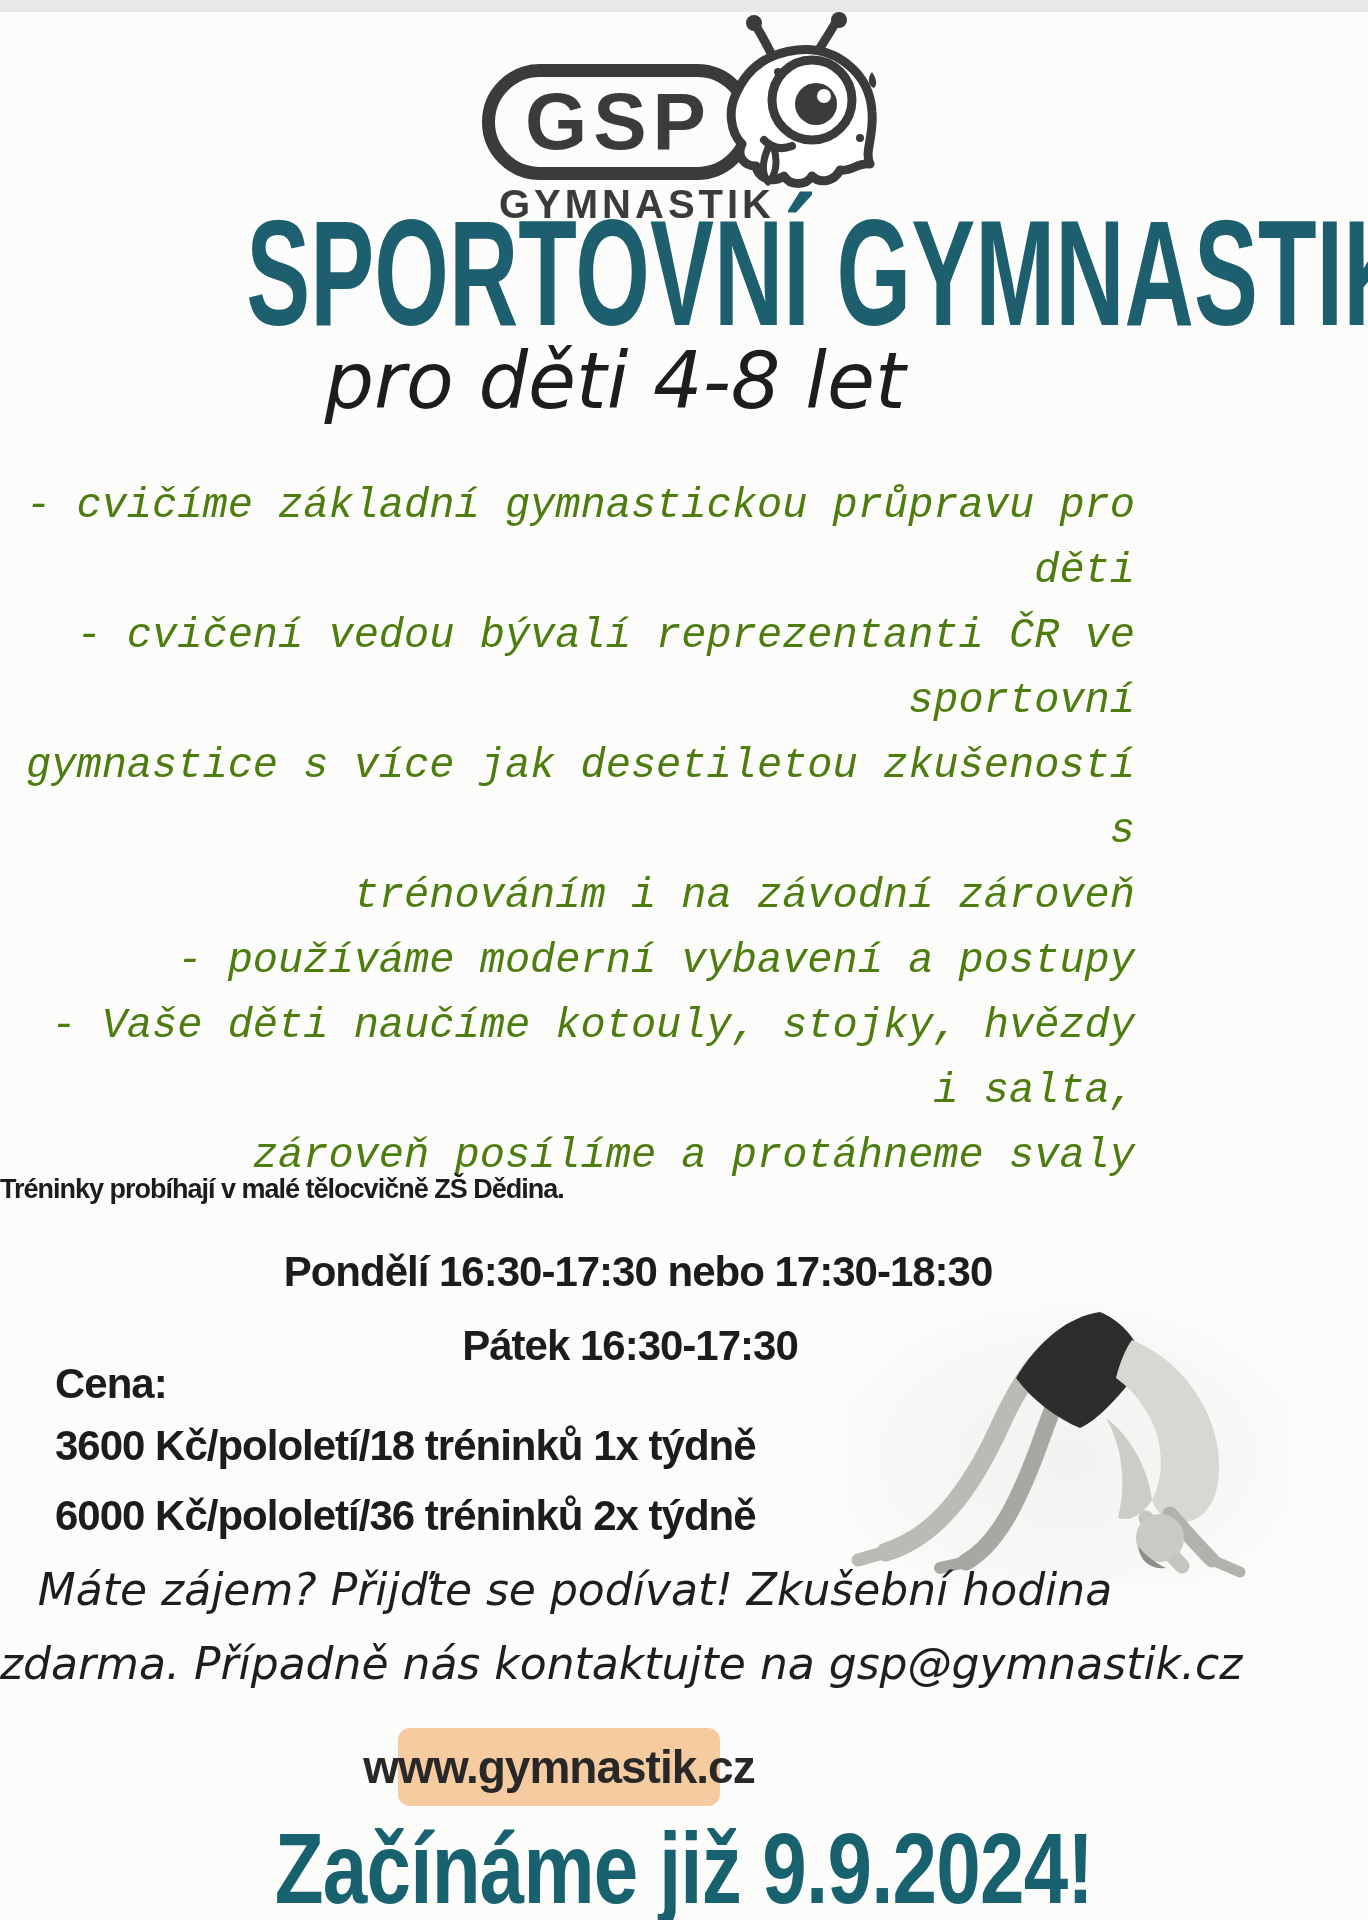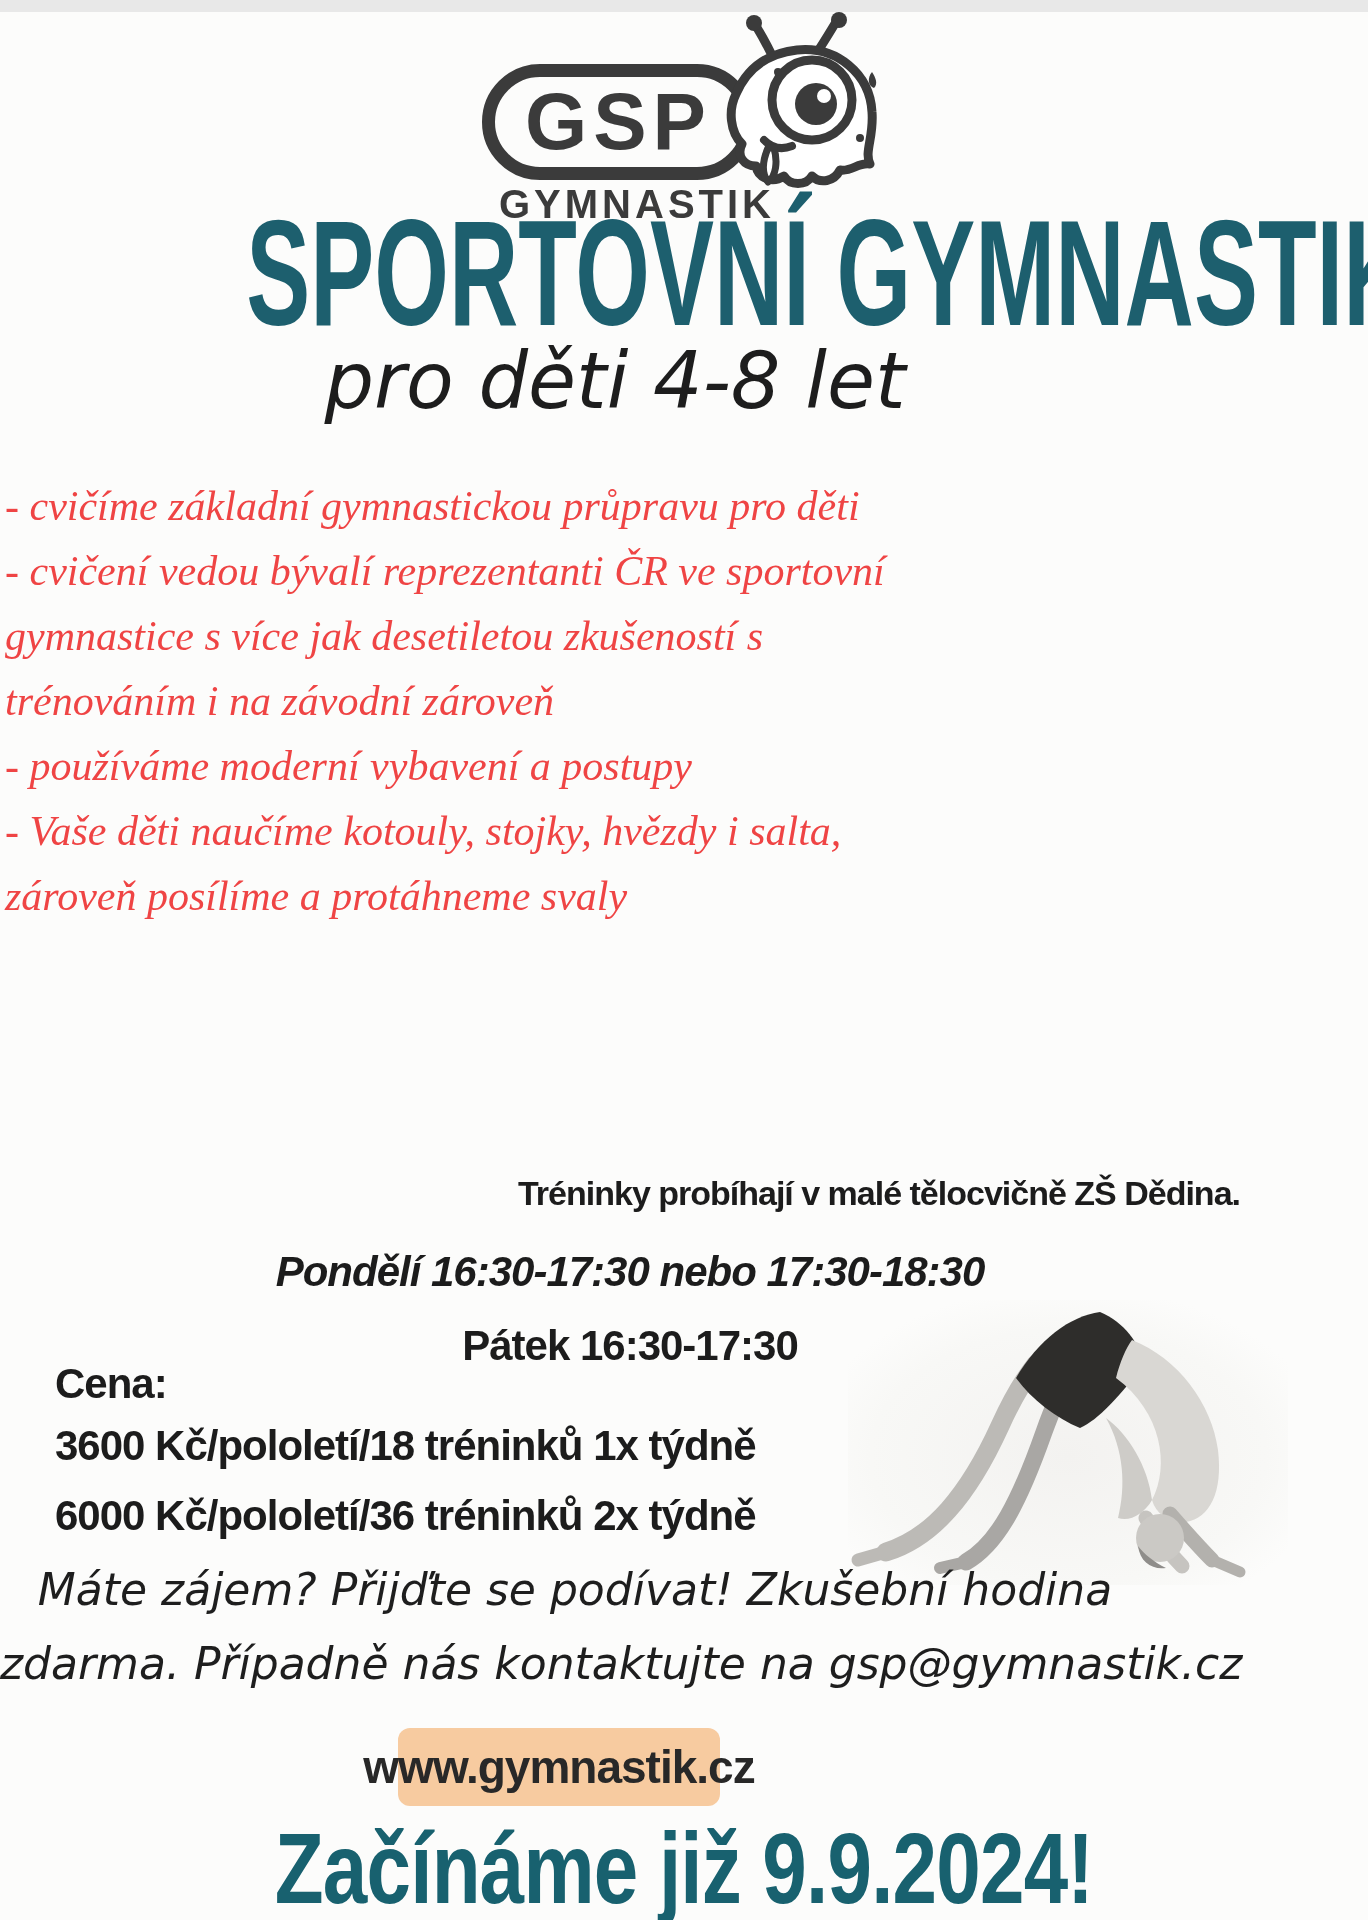--- a/index.html
+++ b/index.html
@@ -26,28 +26,28 @@
     font-weight:bold;font-size:150px;line-height:1.0;
     transform:scaleX(0.64);letter-spacing:0;white-space:nowrap;
   }
   .subtitle{
     position:absolute;left:0;top:324px;width:1140px;text-align:center;
     font-family:"DejaVu Sans",sans-serif;font-style:italic;
     font-size:78px;color:#1d1d1d;padding-left:45px;
   }
   
   .info{
-    position:absolute;left:5px;top:462px;width:1130px;text-align:left;
-    font-family:Liberation Serif, serif;font-style:italic;
-    font-size:42px;line-height:65px;color:#ef4444;
+    position:absolute;left:5px;top:462px;width:1130px;text-align:right;
+    font-family:Liberation Mono, monospace;font-style:italic;
+    font-size:42px;line-height:65px;color:#4d7c0f;
   }
   
   .bold-line{position:absolute;font-weight:bold;letter-spacing:-1px;color:#1c1c1c;white-space:nowrap;}
-  .loc {left:0;top:1162px;width:1240px;text-align:right;font-size:34px;}
-  .mon {left:0;top:1236px;width:1260px;text-align:center;font-size:42px;font-style:italic;}
+  .loc {left:0;top:1162px;width:1240px;text-align:left;font-size:27px;}
+  .mon {left:8px;top:1236px;width:1260px;text-align:center;font-size:42px;}
   .fri {left:0;top:1310px;width:1260px;text-align:center;font-size:42px;}
   .cena{left:55px;top:1348px;font-size:42px;}
   .p1  {left:55px;top:1410px;font-size:42px;}
   .p2  {left:55px;top:1480px;font-size:42px;}
   
   .photo{position:absolute;left:848px;top:1288px;width:440px;height:285px;}
   
   .contact{
     position:absolute;left:0;width:1150px;text-align:center;
     font-family:"DejaVu Sans",sans-serif;font-style:italic;

